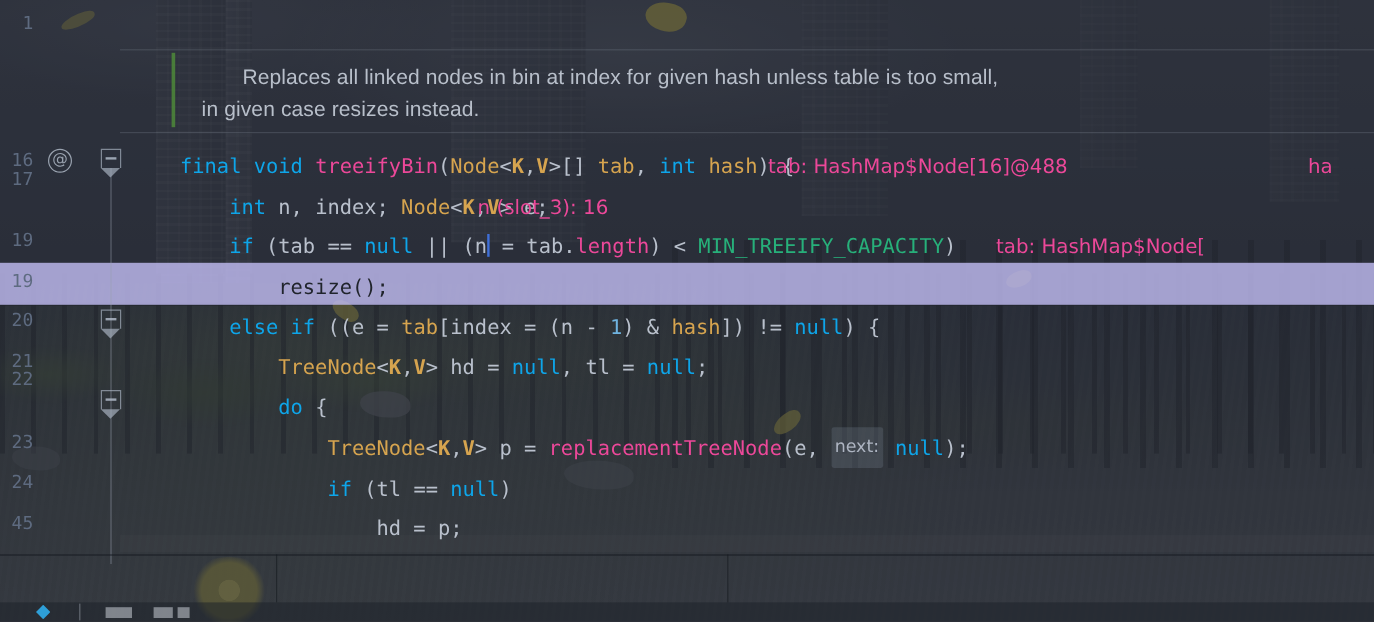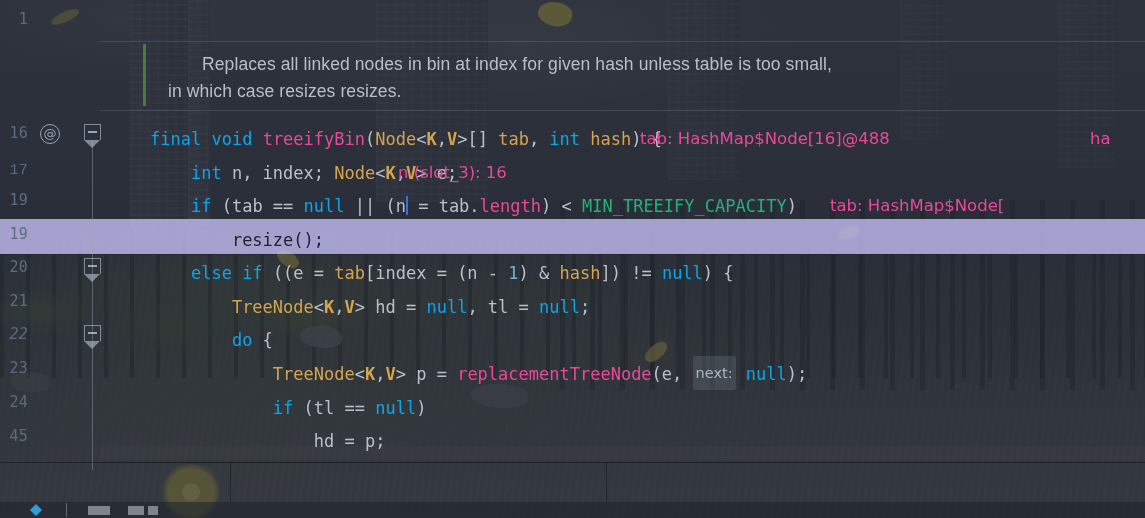--- a/index.html
+++ b/index.html
@@ -275,43 +275,43 @@
 
   <div class="editor">
 
     <div class="exec-hl-gutter"></div>
     <div class="exec-hl"></div>
 
     <div class="gutter">
       <div class="linenums" id="linenums">
           <div class="ln" style="top: 10px;">1</div>
           <div class="ln" style="top: 124px;">16</div>
-          <div class="ln" style="top: 162px; font-family: Liberation Mono, monospace;">17</div>
+          <div class="ln" style="top: 140px;">17</div>
           <div class="ln" style="top: 191px;">19</div>
           <div class="ln" style="top: 225px; text-align: center;">19</div>
           <div class="ln" style="top: 258px;">20</div>
           <div class="ln" style="top: 292px;">21</div>
-          <div class="ln" style="top: 325px; font-style: italic;">22</div>
+          <div class="ln" style="top: 307px;">22</div>
           <div class="ln" style="top: 359px;">23</div>
           <div class="ln" style="top: 393px;">24</div>
           <div class="ln" style="top: 427px;">45</div>
         </div>
       <div class="at-icon">@</div>
       <div class="fold-line"></div>
       <div class="fold f1"></div>
       <div class="fold f2"></div>
       <div class="fold f3"></div>
     </div>
 
     <div class="changebar"></div>
 
     <div class="docrow">
       <div class="docline" style="top:41px;"></div>
       <div class="doctext" style="top:54px;margin-left:34px;">Replaces all linked nodes in bin at index for given hash unless table is too small,</div>
-      <div class="doctext" style="top:81px;">in which case resizes resizes.</div>
+      <div class="doctext" style="top:81px;">in given case resizes instead.</div>
       <div class="docline" style="top:110px;"></div>
     </div>
 
     <div class="code" id="code"><div class="row" style="top: 119px;"><div class="txt"><span class="kw">final</span><span class="punc"> </span><span class="kw">void</span><span class="punc"> </span><span class="meth">treeifyBin</span><span class="punc">(</span><span class="type">Node</span><span class="punc">&lt;</span><span class="typeb">K</span><span class="punc">,</span><span class="typeb">V</span><span class="punc">&gt;[] </span><span class="type">tab</span><span class="punc">, </span><span class="kw">int</span><span class="punc"> </span><span class="type">hash</span><span class="punc">) {</span></div><div class="hint" style="left: 540px;">tab: HashMap$Node[16]@488</div><div class="hint" style="left: 990px;">ha</div></div><div class="row" style="top: 153px;"><div class="txt"><span class="punc">    </span><span class="kw">int</span><span class="punc"> n, index; </span><span class="type">Node</span><span class="punc">&lt;</span><span class="typeb">K</span><span class="punc">,</span><span class="typeb">V</span><span class="punc">&gt; e;</span></div><div class="hint" style="left: 298px;">n (slot_3): 16</div></div><div class="row" style="top: 186px;"><div class="txt"><span class="punc">    </span><span class="kw">if</span><span class="punc"> (tab == </span><span class="kw">null</span><span class="punc"> || (n</span><span style="display: inline-block; width: 2px; height: 19px; background: rgb(63, 111, 216); vertical-align: -3px;"></span><span class="punc"> = tab.</span><span class="meth">length</span><span class="punc">) &lt; </span><span class="cnst">MIN_TREEIFY_CAPACITY</span><span class="punc">)</span></div><div class="hint" style="left: 730px;">tab: HashMap$Node[</div></div><div class="row" style="top: 220px;"><div class="txt"><span class="punc dark">        </span><span class="dark dark">resize</span><span class="dark dark">();</span></div></div><div class="row" style="top: 253px;"><div class="txt"><span class="punc">    </span><span class="kw">else</span><span class="punc"> </span><span class="kw">if</span><span class="punc"> ((e = </span><span class="type">tab</span><span class="punc">[index = (n - </span><span class="num">1</span><span class="punc">) &amp; </span><span class="type">hash</span><span class="punc">]) != </span><span class="kw">null</span><span class="punc">) {</span></div></div><div class="row" style="top: 287px;"><div class="txt"><span class="punc">        </span><span class="type">TreeNode</span><span class="punc">&lt;</span><span class="typeb">K</span><span class="punc">,</span><span class="typeb">V</span><span class="punc">&gt; hd = </span><span class="kw">null</span><span class="punc">, tl = </span><span class="kw">null</span><span class="punc">;</span></div></div><div class="row" style="top: 320px;"><div class="txt"><span class="punc">        </span><span class="kw">do</span><span class="punc"> {</span></div></div><div class="row" style="top: 354px;"><div class="txt"><span class="punc">            </span><span class="type">TreeNode</span><span class="punc">&lt;</span><span class="typeb">K</span><span class="punc">,</span><span class="typeb">V</span><span class="punc">&gt; p = </span><span class="meth">replacementTreeNode</span><span class="punc">(e, </span><span class="phint">next:</span><span class="punc"> </span><span class="kw">null</span><span class="punc">);</span></div></div><div class="row" style="top: 388px;"><div class="txt"><span class="punc">            </span><span class="kw">if</span><span class="punc"> (tl == </span><span class="kw">null</span><span class="punc">)</span></div></div><div class="row" style="top: 421px;"><div class="txt"><span class="punc">                hd = p;</span></div></div></div>
 
 
     <div class="hscroll-track">
       
     </div>
   </div>

